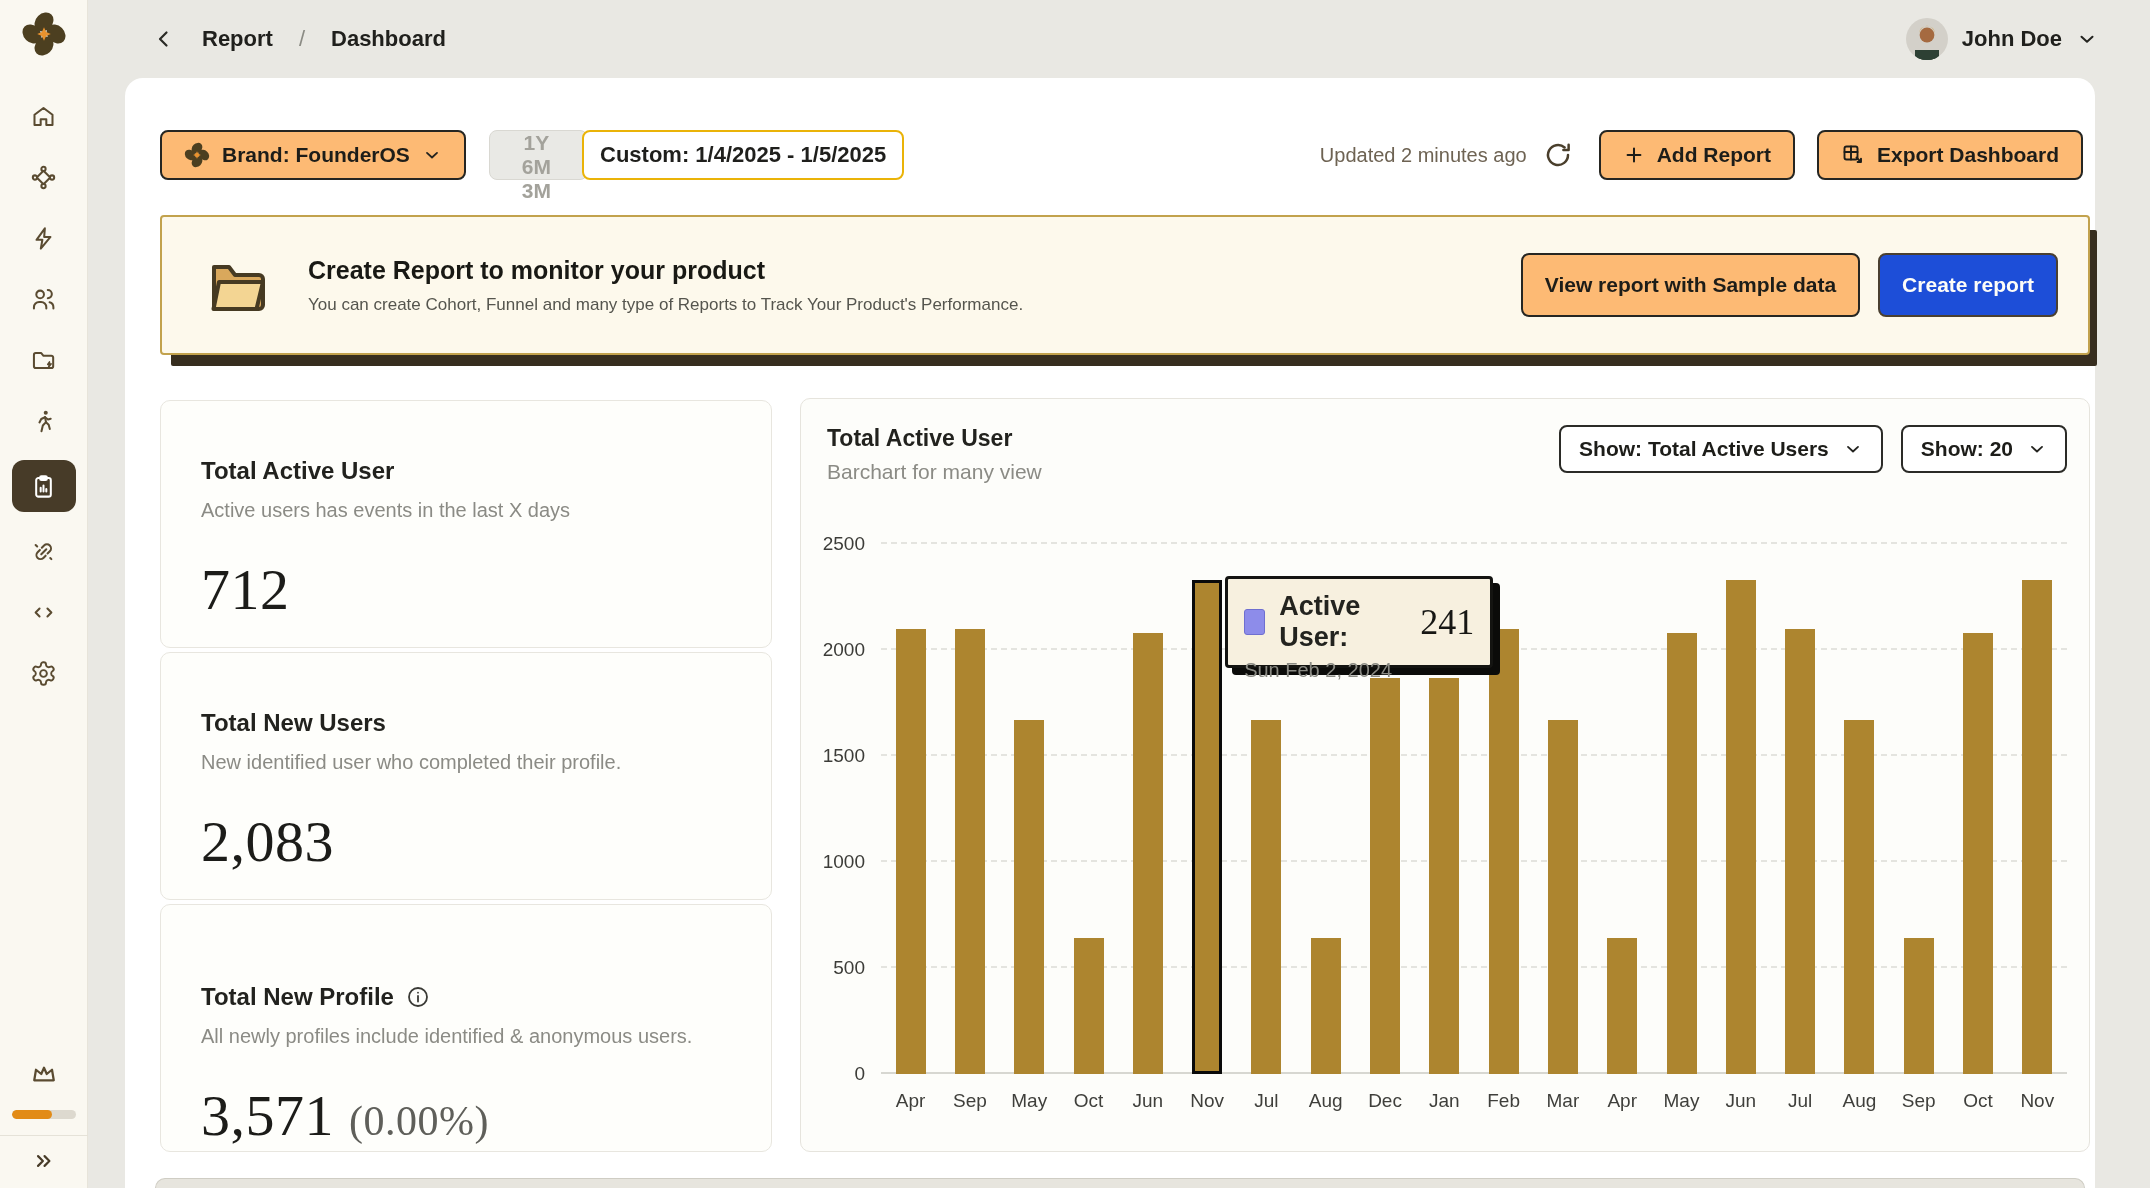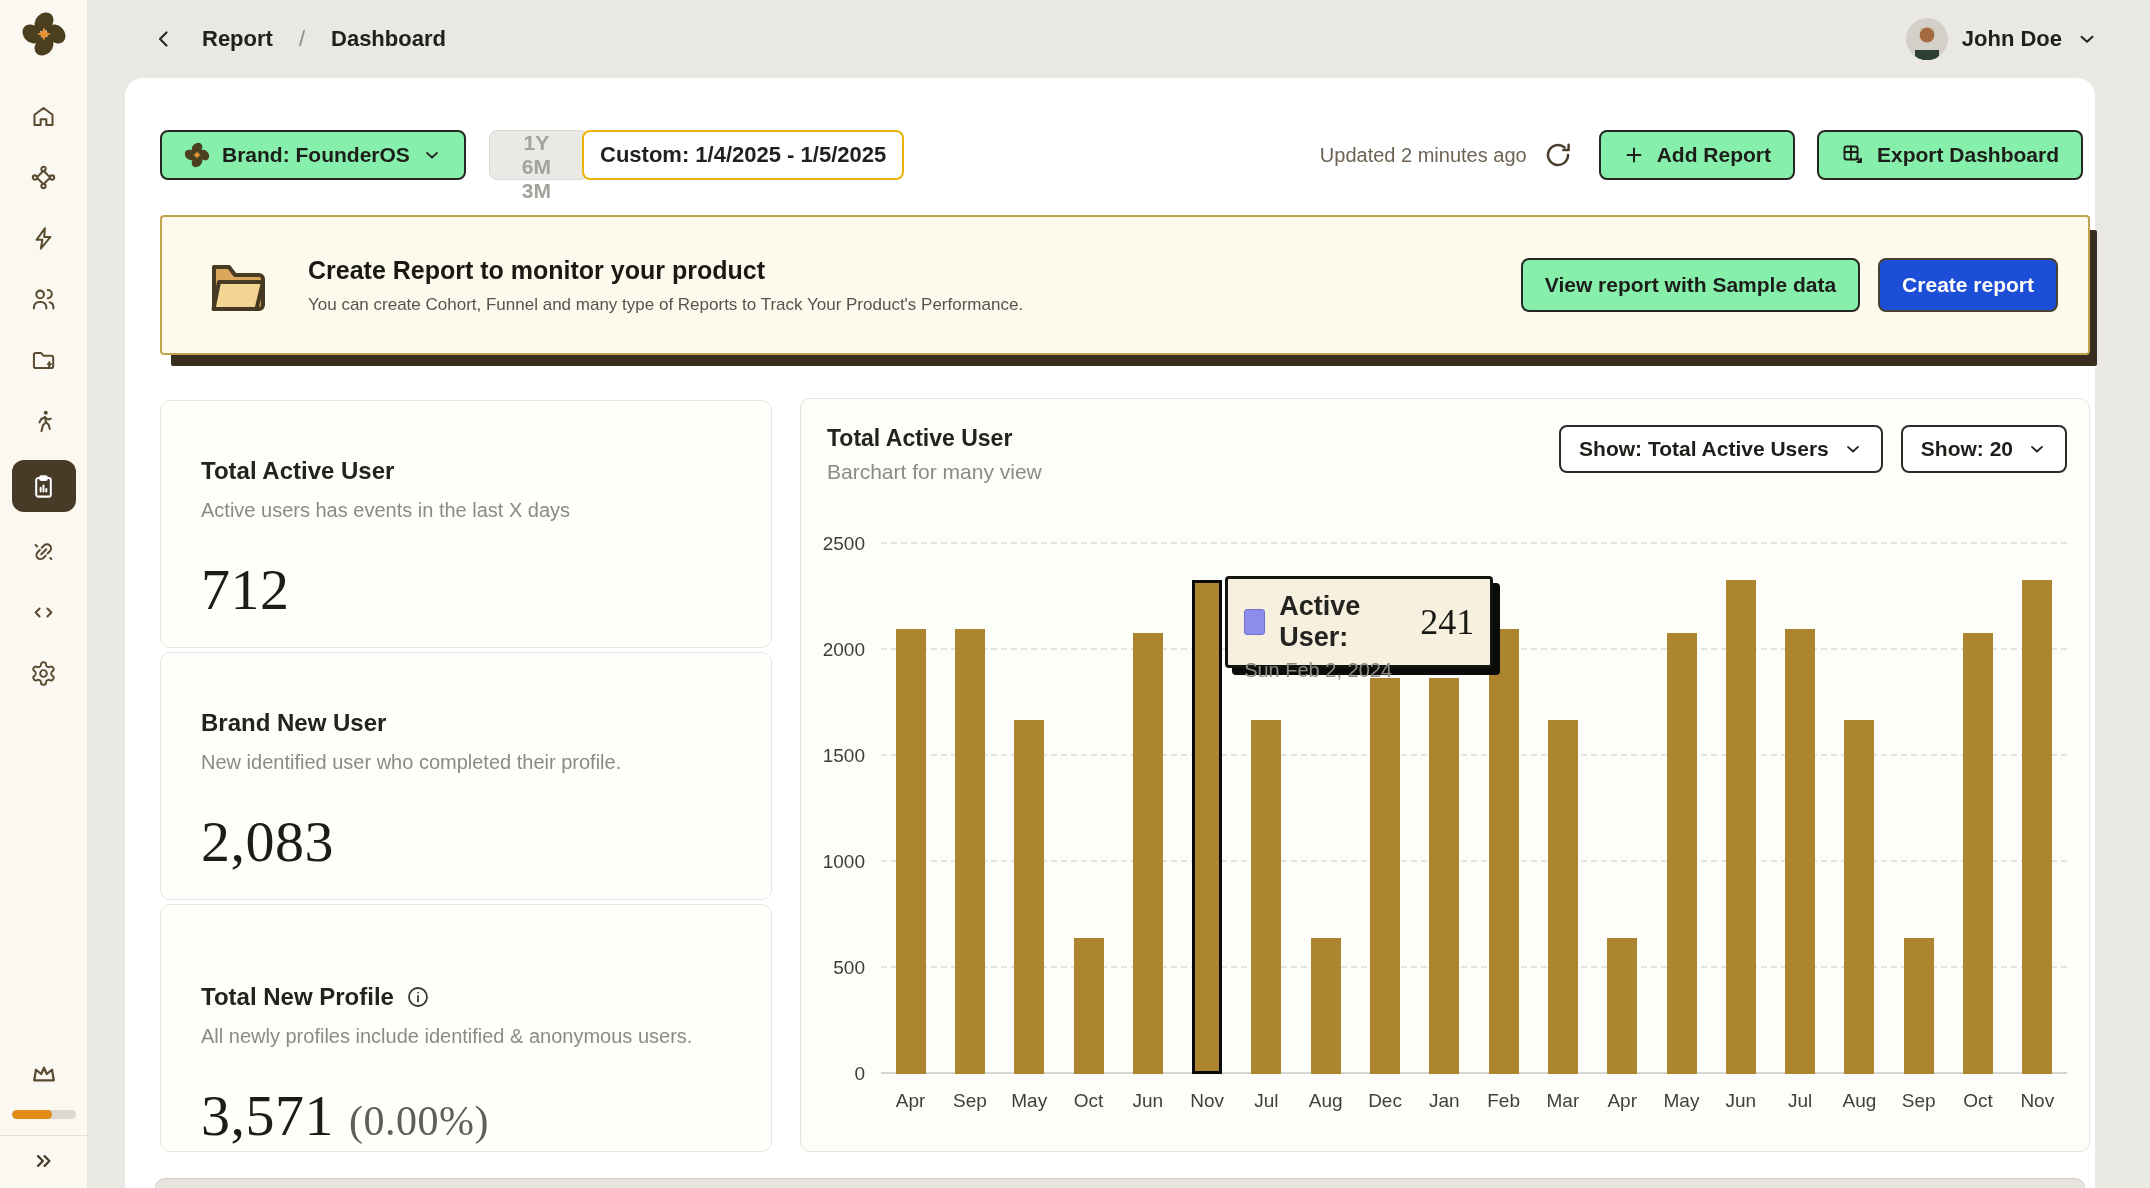--- a/index.html
+++ b/index.html
@@ -45,21 +45,21 @@
 
   
   .panel {
     position:absolute; left:125px; top:78px; width:1970px; height:1110px;
     background:#ffffff; border-radius:18px 18px 0 0; z-index:2;
   }
 
   
   .filter-row { position:absolute; left:35px; right:12px; top:52px; height:50px; display:flex; align-items:center; }
   .btn {
-    display:flex; align-items:center; gap:12px; background:#86efac;
+    display:flex; align-items:center; gap:12px; background:#fdba74;
     border:2px solid #262622; border-radius:8px; height:50px; padding:0 22px;
     font-size:21px; font-weight:700; color:#1d1d19; cursor:pointer;
     font-family:"Liberation Sans", sans-serif; white-space:nowrap;
   }
   .btn-dark { background:#1d4ed8; border-color:#4a4031; color:#fdfcf8; }
   .range-group { display:flex; align-items:stretch; margin-left:23px; height:50px; }
   .range-gray {
     display:flex; align-items:center; background:#e9e9e5; border:1px solid #d9d8d2;
     border-radius:8px; padding:0 8px 0 4px;flex-direction:column;
   }
@@ -74,21 +74,21 @@
   
   .banner {
     position:absolute; left:35px; top:137px; width:1930px; height:140px;
     background:#fdf9ec; border:2px solid #c2a24d; border-radius:4px;
     box-shadow:9px 13px 0 -2px #372e1f;
     display:flex; align-items:center; padding:0 30px 0 44px; gap:38px;
   }
   .banner-title { font-size:25px; font-weight:700; color:#191914; margin-bottom:10px; }
   .banner-desc { font-size:17px; color:#55554e; }
   .banner-actions { margin-left:auto; display:flex; gap:18px; }
-  .banner .btn { height:54px; }
+  .banner .btn { height:64px; }
 
   
   .stats-col { position:absolute; left:35px; top:322px; width:612px; display:flex; flex-direction:column; gap:4px; }
   .stat-card {
     background:#fefefb; border:1px solid #e8e6df; border-radius:10px;
     height:248px; padding:56px 40px 0 40px;
   }
   .stat-title { font-size:24px; font-weight:600; color:#22221e; display:flex; align-items:center; gap:12px; }
   .stat-desc { font-size:20px; color:#8b8b85; margin-top:14px; }
   .stat-value {
@@ -345,21 +345,21 @@
     </div>
   </section>
 
   <section class="stats-col">
     <div class="stat-card">
       <div class="stat-title">Total Active User</div>
       <div class="stat-desc">Active users has events in the last X days</div>
       <div class="stat-value">712</div>
     </div>
     <div class="stat-card">
-      <div class="stat-title">Brand New User</div>
+      <div class="stat-title">Total New Users</div>
       <div class="stat-desc">New identified user who completed their profile.</div>
       <div class="stat-value">2,083</div>
     </div>
     <div class="stat-card" style="padding-top:78px;">
       <div class="stat-title">
         <span>Total New Profile</span>
         <span class="info-icon">
           <svg width="24" height="24" viewBox="0 0 24 24" fill="none" stroke="currentColor" stroke-width="1.8" stroke-linecap="round">
               <circle cx="12" cy="12" r="9"></circle>
               <path d="M12 11 V16.5"></path>

